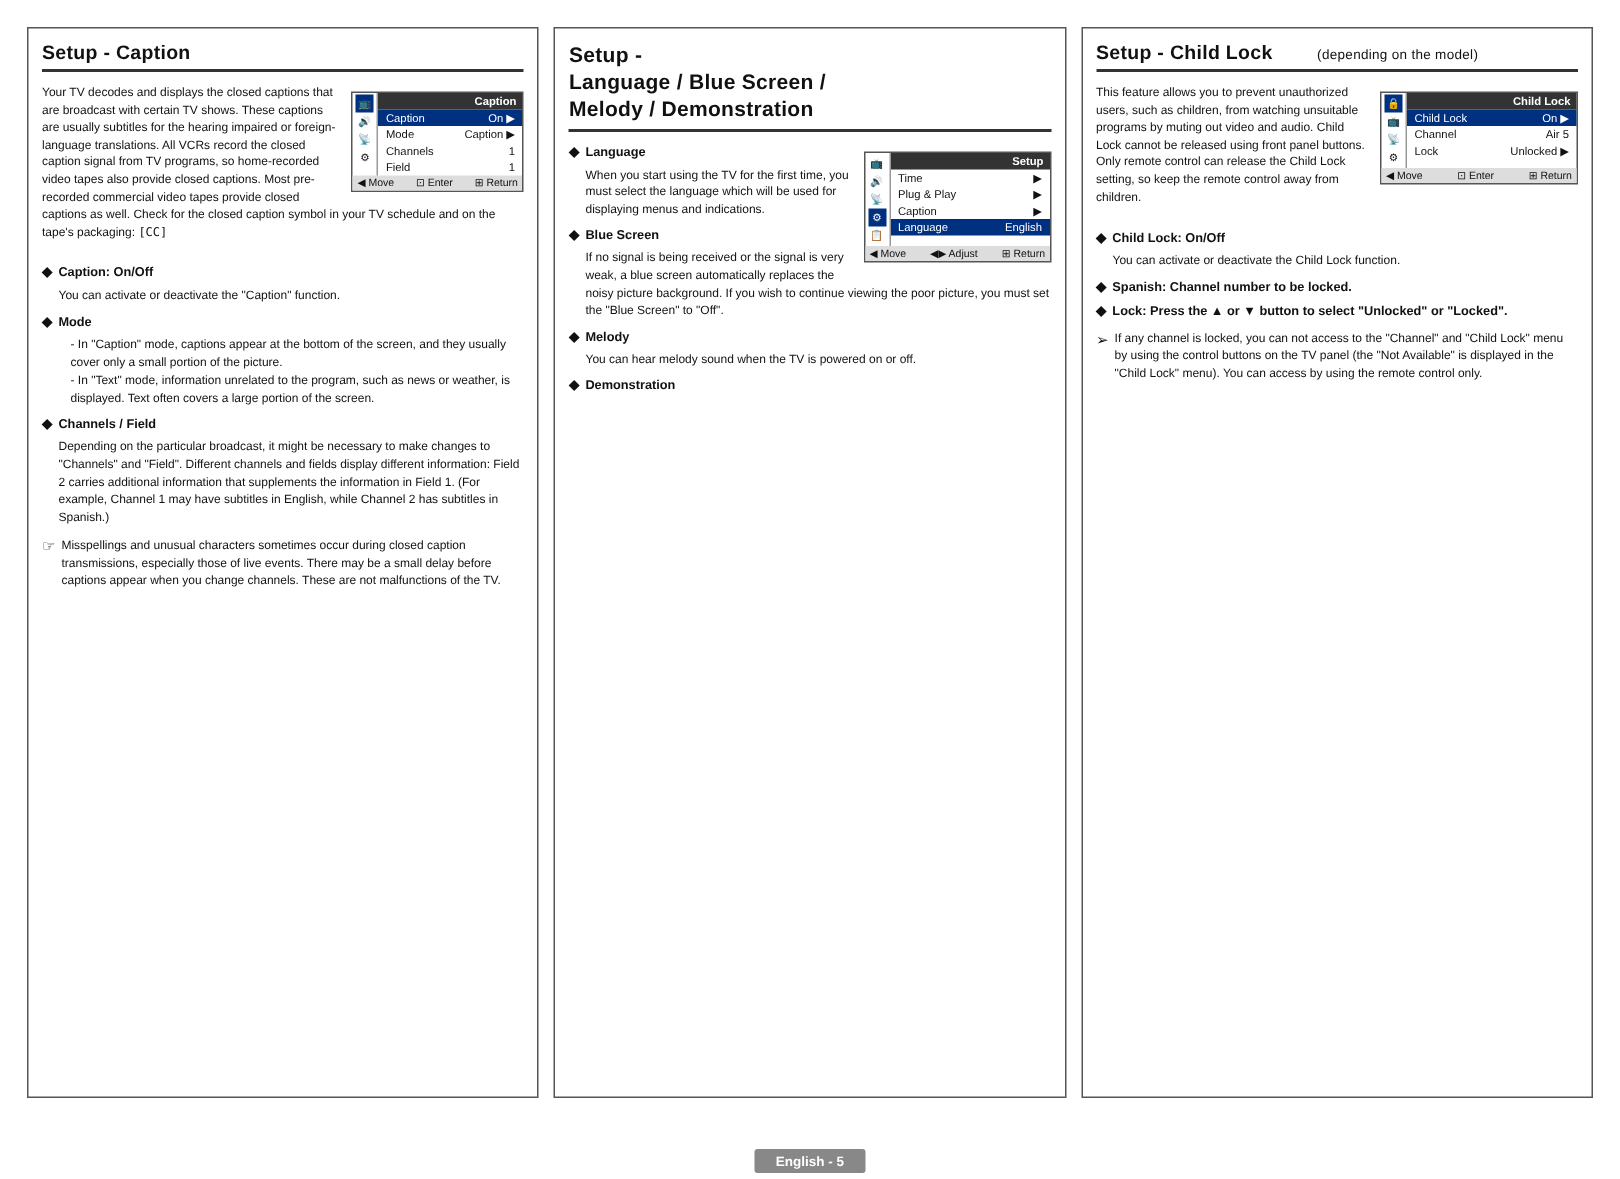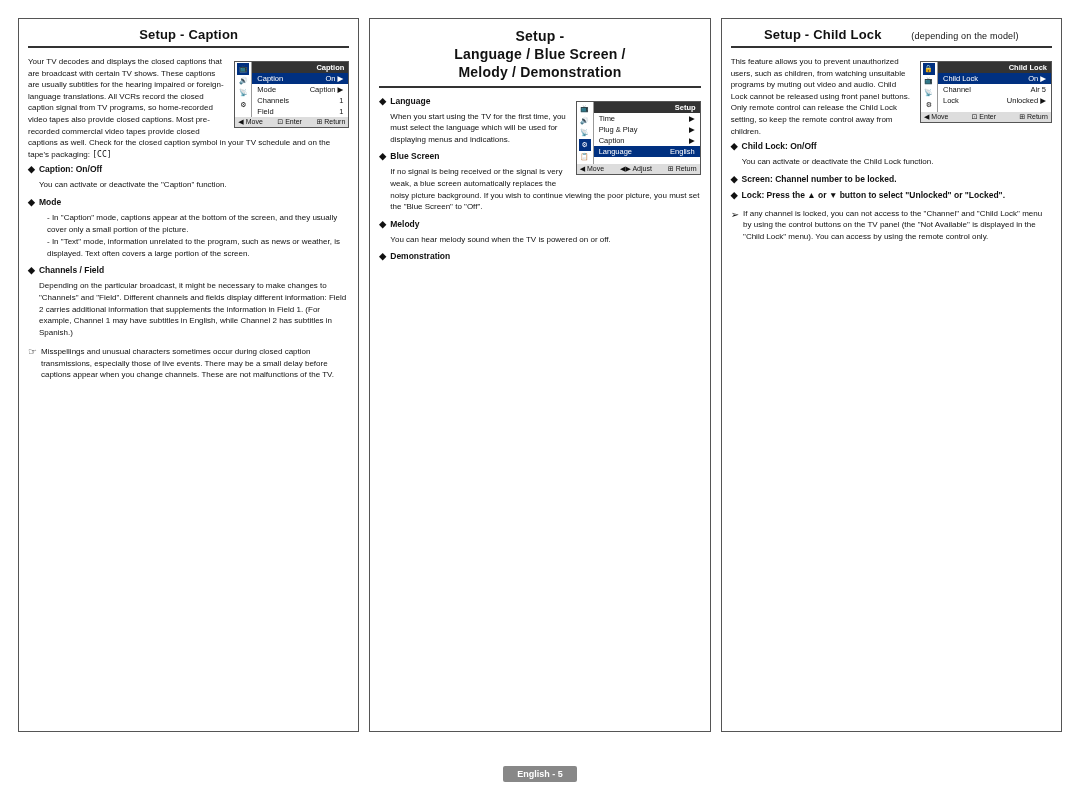--- a/index.html
+++ b/index.html
@@ -27,34 +27,33 @@
       padding: 8px 9px;
       position: relative;
     }
     .section-title {
       font-size: 13px;
       font-weight: bold;
       border-bottom: 2px solid #333;
       padding-bottom: 4px;
       margin-bottom: 8px;
       letter-spacing: 0.2px;
-      text-align: center;
     }
     .section-title .small {
       font-size: 9px;
       font-weight: normal;
       margin-left: 27px;
     }
     .section-middle .section-title {
       font-size: 13px;
     }
     p {
       font-size: 8px;
       line-height: 1.45;
-      margin-bottom: 4px;
+      margin-bottom: 16px;
     }
     .bullet-item {
       margin-bottom: 6px;
     }
     .bullet-header {
       font-weight: bold;
       font-size: 8.5px;
       display: flex;
       align-items: flex-start;
       gap: 4px;
@@ -416,21 +415,21 @@
         <span class="bold">Child Lock: On/Off</span>
       </div>
       <div class="bullet-content">
         You can activate or deactivate the Child Lock function.
       </div>
     </div>
 
     <div class="bullet-item channel-note">
       <div class="bullet-header">
         <span class="diamond">◆</span>
-        <span><span class="bold">Screen:</span> Channel number to be locked.</span>
+        <span><span class="bold">Spanish:</span> Channel number to be locked.</span>
       </div>
     </div>
 
     <div class="bullet-item">
       <div class="bullet-header">
         <span class="diamond">◆</span>
         <span><span class="bold">Lock:</span> Press the ▲ or ▼ button to select "Unlocked" or "Locked".</span>
       </div>
     </div>
 

